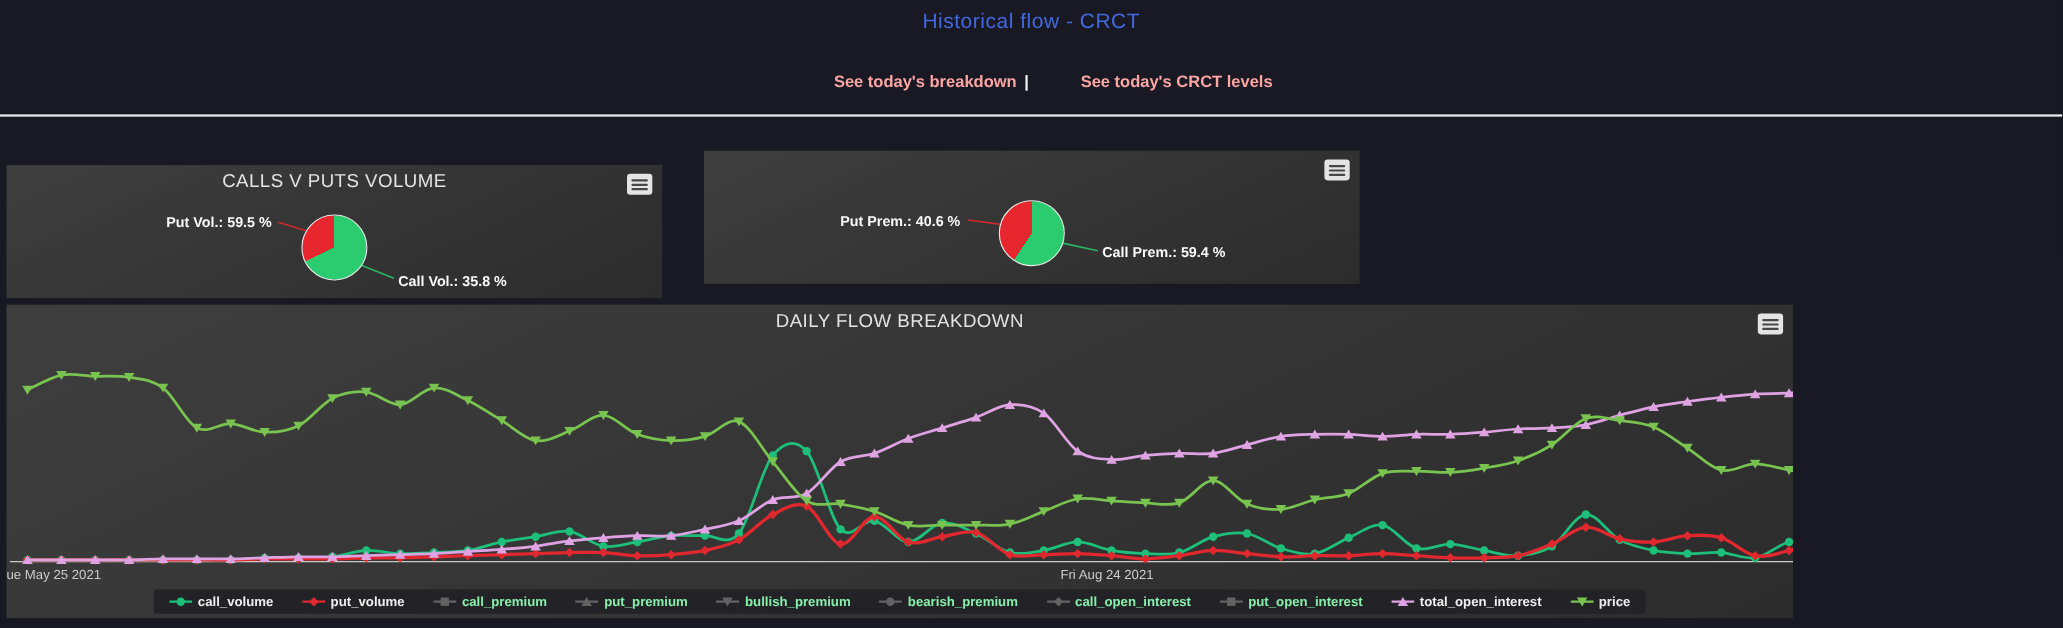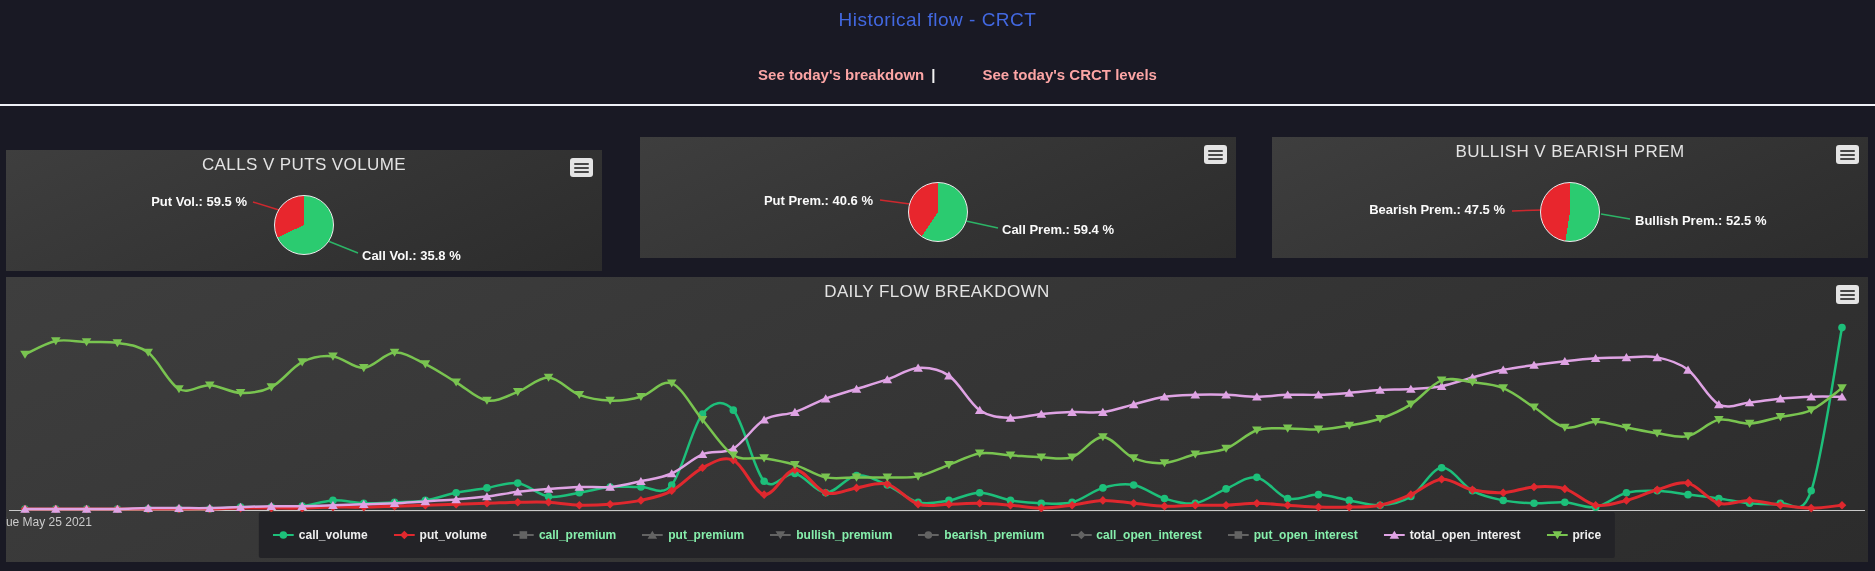--- a/index.html
+++ b/index.html
@@ -14,21 +14,21 @@
   .hdr-links a{color:#fca5a5;text-decoration:none;margin-left:40px;}
   .hdr-sep{color:#f2f2f2;margin:0 7px;}
   .hdr-rule{position:absolute;top:104px;left:0;width:100%;height:0;
             border-top:2px solid #eef0f6;}
 
   
   .panel{position:absolute;background:linear-gradient(155deg,#3e3e3e 0%,#343434 55%,#2c2c2c 100%);
          overflow:hidden;}
   .pie-panel{top:137px;width:596px;height:121px;}
   #pp0{left:6px;margin-top:13px;} #pp1{left:640px;} #pp2{left:1272px;}
-  .flow-panel{top:277px;left:6px;width:1862px;height:285px;text-decoration:underline;}
+  .flow-panel{top:277px;left:6px;width:1624px;height:285px;text-decoration:underline;}
 
   .panel-title{position:absolute;top:5px;left:0;width:100%;text-align:center;
                font-size:17px;color:#e3e3e3;letter-spacing:.4px;}
 
   .menu-btn{position:absolute;top:8px;right:9px;width:23px;height:19px;background:#e4e4e4;
             border-radius:3px;display:flex;flex-direction:column;justify-content:center;
             gap:2px;padding:3px 4px;box-sizing:border-box;cursor:pointer;}
   .menu-btn .bar{height:2px;background:#474747;border-radius:1px;}
 
   
@@ -43,21 +43,21 @@
   #pp2 .co-l{left:20px;width:213px;top:65px;}
   #pp2 .co-r{left:363px;top:76px;}
   .leader{position:absolute;left:0;top:0;pointer-events:none;}
 
   
   #flow-svg{position:absolute;left:0;top:0;}
   .x-label{position:absolute;top:238px;font-size:12px;color:#cbcbcb;white-space:nowrap;}
   .xl0{left:-7px;} .xl1{left:958px;}
 
   .legend{position:absolute;bottom:4px;left:50%;transform:translateX(-50%);
-          background:#232327;border-radius:2px;padding:16px 14px;
+          background:#232327;border-radius:2px;padding:4px 14px;
           display:flex;gap:26px;align-items:center;margin-top:21px;}
   .legend-item{display:flex;align-items:center;gap:5px;font-size:12px;font-weight:bold;
                color:#efefef;cursor:pointer;white-space:nowrap;}
   .legend-item.off{color:#86efac;}
 </style>
 </head>
 <body>
 
 <div id="page">
 
@@ -91,35 +91,20 @@
     </div>
     <svg class="leader" width="596" height="121">
       <line x1="240" y1="63" x2="270" y2="67" stroke="#e8262d" stroke-width="1.5" opacity=".85"></line>
       <line x1="326" y1="84" x2="358" y2="91" stroke="#2bcb70" stroke-width="1.5" opacity=".85"></line>
     </svg>
     <div class="pie" style="background: conic-gradient(rgb(43, 203, 112) 0deg, rgb(43, 203, 112) 213.84deg, rgb(232, 38, 45) 213.84deg, rgb(232, 38, 45) 360deg);"></div>
     <div class="callout co-l">Put Prem.: 40.6 %</div>
     <div class="callout co-r">Call Prem.: 59.4 %</div>
   </div>
 
-  <div class="panel pie-panel" id="pp2">
-    <div class="panel-title">BULLISH V BEARISH PREM</div>
-    <div class="menu-btn">
-      <span class="bar"></span>
-        <span class="bar"></span>
-        <span class="bar"></span>
-    </div>
-    <svg class="leader" width="596" height="121">
-      <line x1="240" y1="74" x2="271" y2="73" stroke="#e8262d" stroke-width="1.5" opacity=".85"></line>
-      <line x1="329" y1="77" x2="358" y2="82" stroke="#2bcb70" stroke-width="1.5" opacity=".85"></line>
-    </svg>
-    <div class="pie" style="background: conic-gradient(rgb(43, 203, 112) 0deg, rgb(43, 203, 112) 189deg, rgb(232, 38, 45) 189deg, rgb(232, 38, 45) 360deg);"></div>
-    <div class="callout co-l">Bearish Prem.: 47.5 %</div>
-    <div class="callout co-r">Bullish Prem.: 52.5 %</div>
-  </div>
 
   <div class="panel flow-panel">
     <svg id="flow-svg" width="1862" height="285">
         <line x1="3" y1="233.5" x2="1859" y2="233.5" stroke="#c9c9c9" stroke-width="1.2"></line>
         <path d="M19 232.04C24.1 232.0 39.5 232.0 49.8 232.0C60.1 232.0 70.3 232.0 80.6 232.0C90.9 232.0 101.1 232.0 111.4 232.0C121.7 232.0 131.9 232.0 142.2 232.0C152.5 232.0 162.7 232.0 173.0 232.0C183.2 232.0 193.5 232.4 203.8 232.0C214.0 231.7 224.3 230.4 234.6 230.1C244.8 229.8 255.1 230.3 265.4 230.1C275.6 230.0 285.9 230.3 296.2 229.2C306.4 228.0 316.7 223.9 327.0 223.4C337.2 222.9 347.5 226.0 357.8 226.3C368.0 226.6 378.3 225.8 388.6 225.3C398.8 224.8 409.1 225.0 419.4 223.4C429.6 221.8 439.9 217.8 450.2 215.7C460.4 213.6 470.7 212.5 480.9 210.9C491.2 209.3 501.5 204.7 511.7 206.1C522.0 207.6 532.3 218.0 542.5 219.6C552.8 221.2 563.1 217.3 573.3 215.7C583.6 214.1 593.9 210.9 604.1 210.0C614.4 209.0 624.7 210.3 634.9 210.0C645.2 209.6 655.5 220.2 665.7 208.0C676.0 195.9 686.3 149.5 696.5 137.0C706.8 124.5 717.1 122.0 727.3 133.2C737.6 144.4 747.9 193.6 758.1 204.2C768.4 214.8 778.6 194.6 788.9 196.5C799.2 198.4 809.4 215.4 819.7 215.7C830.0 216.0 840.2 199.7 850.5 198.4C860.8 197.2 871.0 203.6 881.3 208.0C891.6 212.5 901.8 222.8 912.1 225.3C922.4 227.9 932.6 225.0 942.9 223.4C953.2 221.8 963.4 215.7 973.7 215.7C984.0 215.7 994.2 221.6 1004.5 223.4C1014.8 225.2 1025.0 226.0 1035.3 226.3C1045.6 226.6 1055.8 227.9 1066.1 225.3C1076.4 222.8 1086.6 213.8 1096.9 210.9C1107.1 208.0 1117.4 206.3 1127.7 208.0C1137.9 209.8 1148.2 218.4 1158.5 221.5C1168.7 224.5 1179.0 227.9 1189.3 226.3C1199.5 224.7 1209.8 216.2 1220.1 211.9C1230.3 207.6 1240.6 198.8 1250.9 200.4C1261.1 202.0 1271.4 218.6 1281.7 221.5C1291.9 224.4 1302.2 217.3 1312.5 217.6C1322.7 218.0 1333.0 221.6 1343.3 223.4C1353.5 225.2 1363.8 228.8 1374.1 228.2C1384.3 227.6 1394.6 225.8 1404.8 219.6C1415.1 213.3 1425.4 191.7 1435.6 190.8C1445.9 189.8 1456.2 208.4 1466.4 213.8C1476.7 219.2 1487.0 221.3 1497.2 223.4C1507.5 225.5 1517.8 226.0 1528.0 226.3C1538.3 226.6 1548.6 224.7 1558.8 225.3C1569.1 226.0 1579.4 231.7 1589.6 230.1C1599.9 228.5 1610.2 218.4 1620.4 215.7C1630.7 213.0 1641.0 213.5 1651.2 213.8C1661.5 214.1 1671.8 216.4 1682.0 217.6C1692.3 218.9 1702.5 220.0 1712.8 221.5C1723.1 222.9 1733.3 225.5 1743.6 226.3C1753.9 227.1 1764.1 228.4 1774.4 226.3C1784.7 224.2 1794.9 243.1 1805.2 213.8C1815.5 184.5 1830.9 77.8 1836.0 50.6" fill="none" stroke="#1dbf7a" stroke-width="2.5" stroke-linejoin="round" stroke-linecap="round"></path>
         <circle cx="19" cy="232.04" r="3.8" fill="#1dbf7a"></circle>
         <circle cx="49.79661016949153" cy="232.04" r="3.8" fill="#1dbf7a"></circle>
         <circle cx="80.59322033898306" cy="232.04" r="3.8" fill="#1dbf7a"></circle>
         <circle cx="111.38983050847457" cy="232.04" r="3.8" fill="#1dbf7a"></circle>
         <circle cx="142.18644067796612" cy="232.04" r="3.8" fill="#1dbf7a"></circle>

